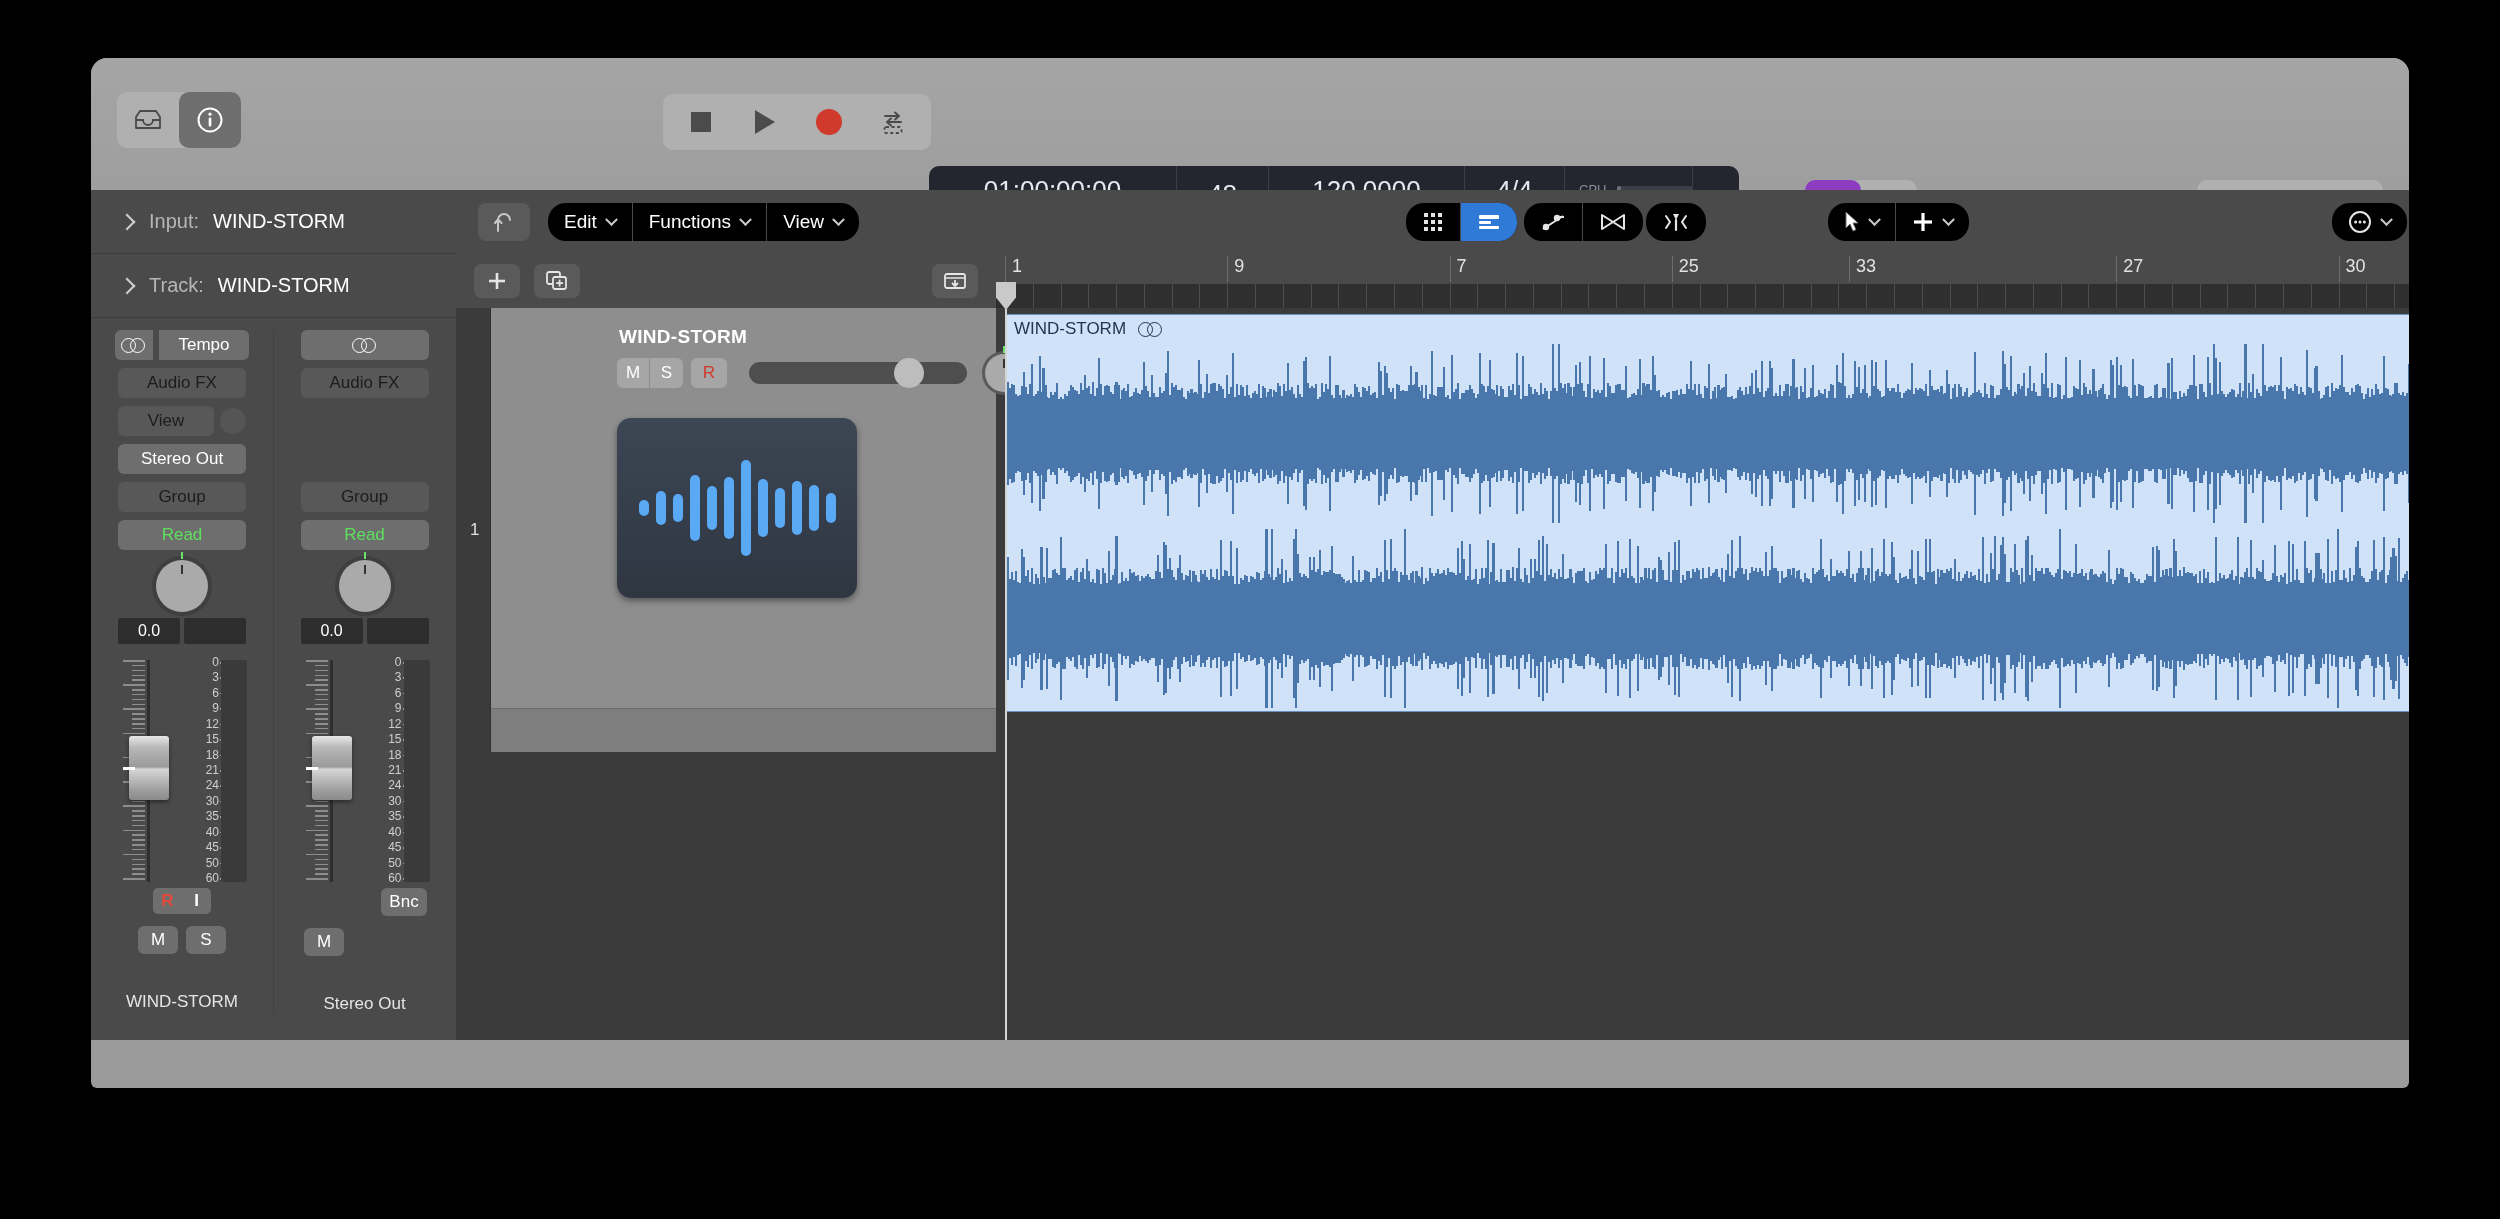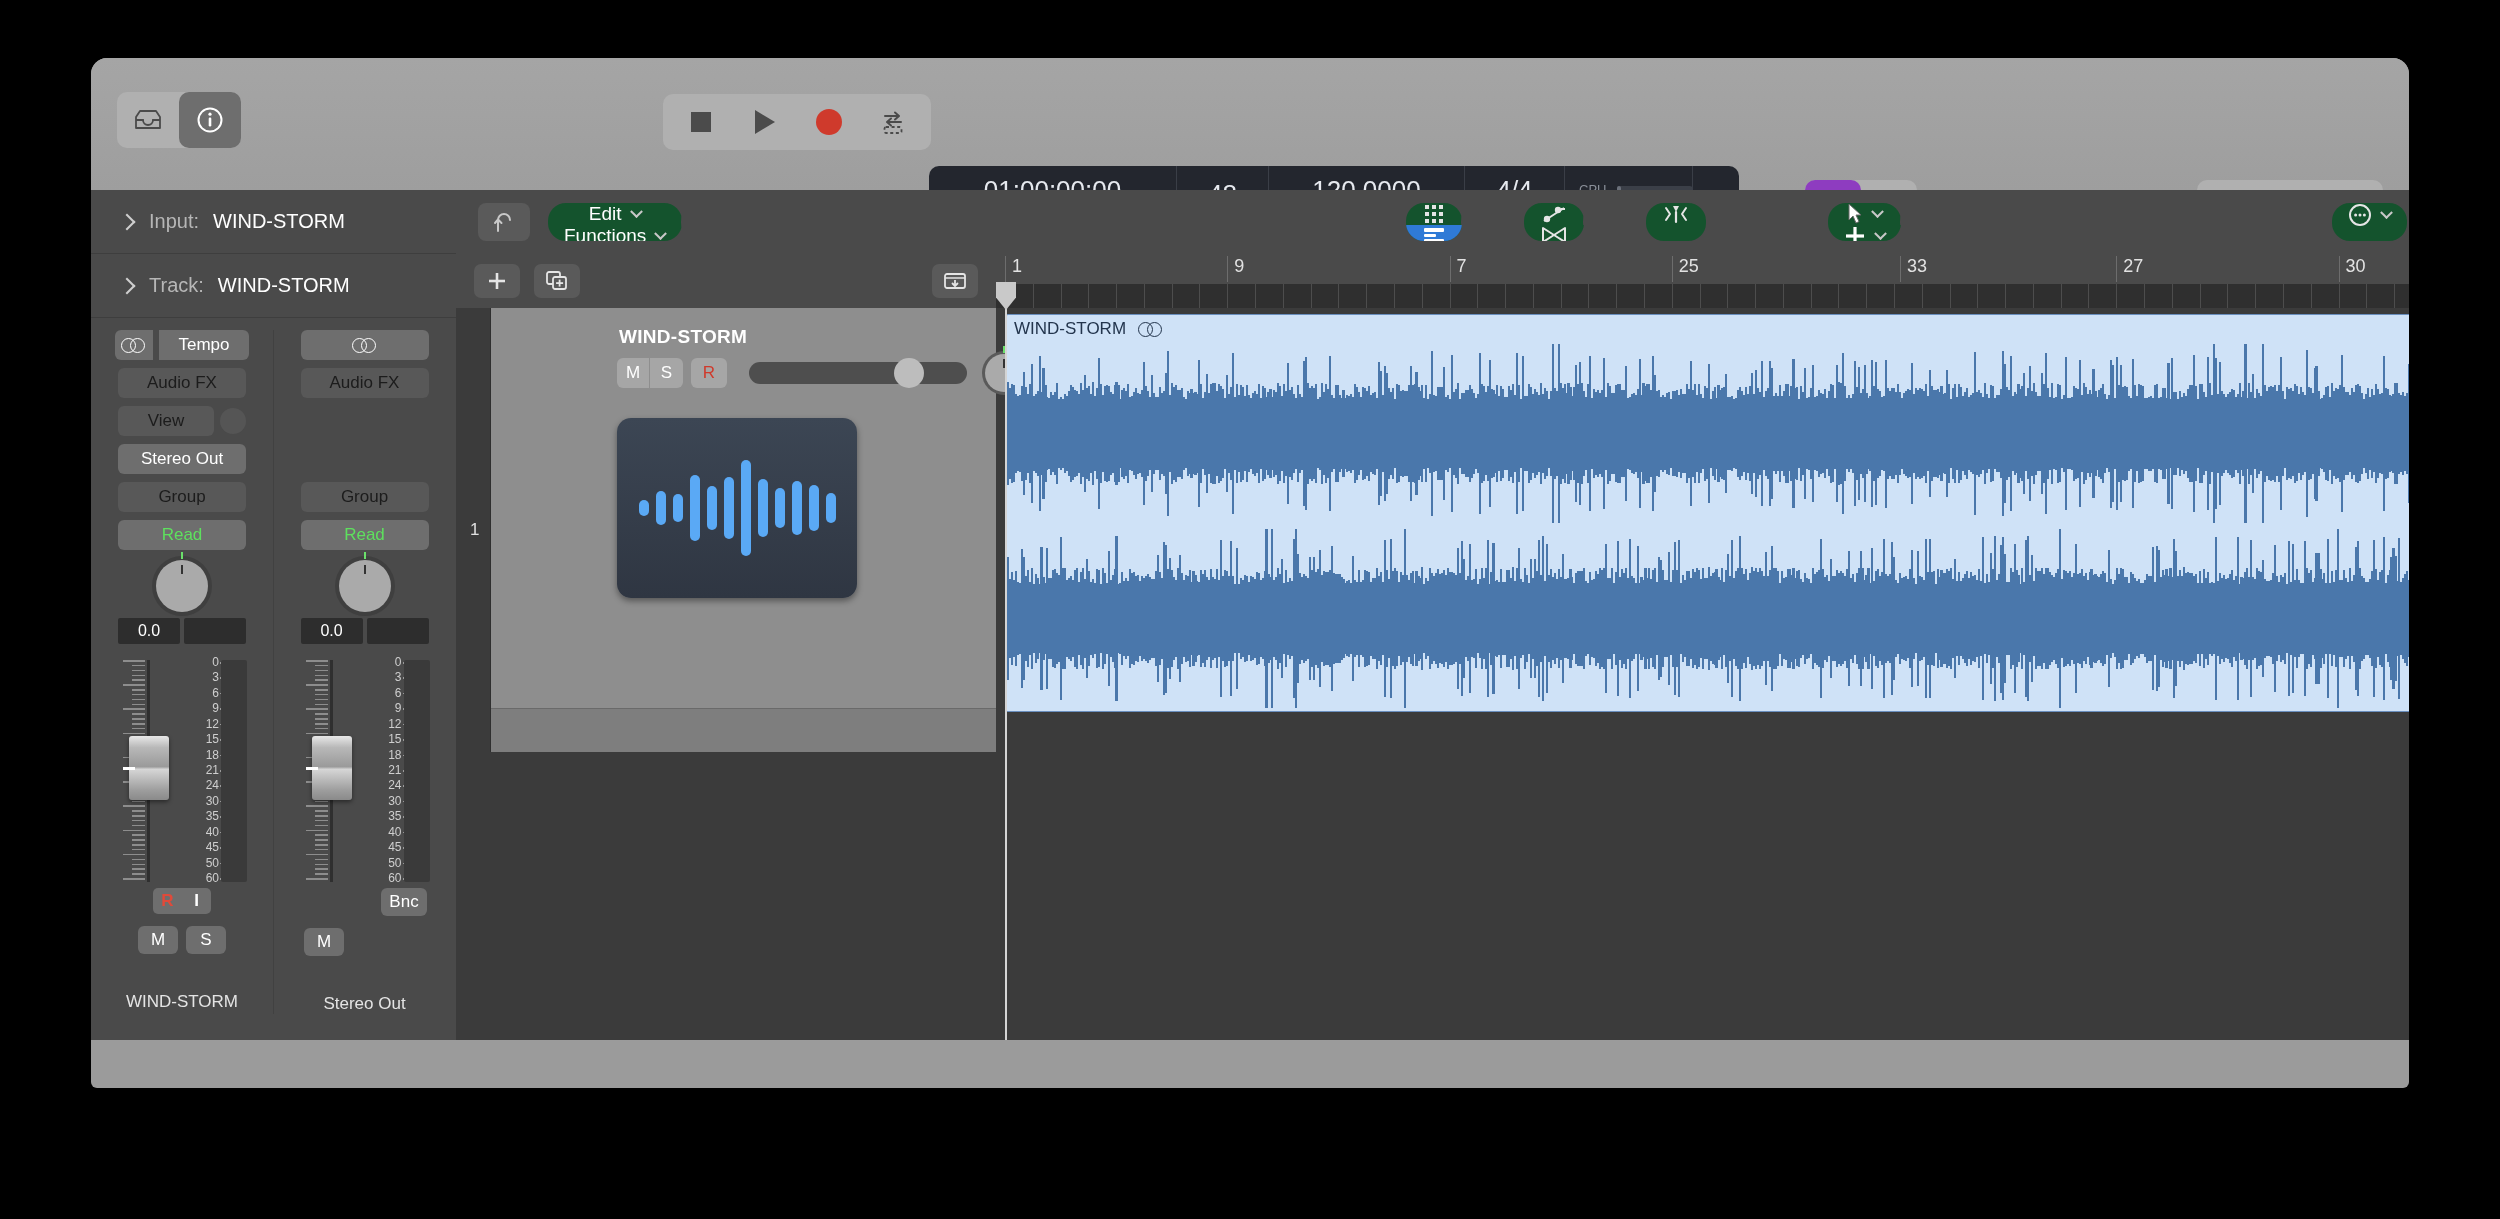--- a/index.html
+++ b/index.html
@@ -176,21 +176,21 @@
   .ms-btn { width: 40px; height: 28px; background: #6e6e6e; color: #fff; font-size: 17px; border-radius: 6px; display: flex; align-items: center; justify-content: center; }
   .strip-name { text-align: center; color: #e4e4e4; font-size: 17px; margin-top: 38px; }
   
   .editor { flex: 1; position: relative; background: #3b3b3b; }
   .edbar { height: 64px; background: #4a4a4a; position: relative; display: flex; align-items: center; }
   .eb {
     display: flex; align-items: center; justify-content: center;
     background: #5a5a5a; color: #fff; font-size: 19px; height: 38px;
     border-radius: 8px;
   }
-  .eb-seg { display: flex; background: #14532d; border-radius: 18px; overflow: hidden; height: 38px; flex-direction: column; }
+  .eb-seg { display: flex; background: #000000; border-radius: 18px; overflow: hidden; height: 38px; }
   .eb-seg > div { display: flex; align-items: center; justify-content: center; border-right: 1px solid #4a4a4a; padding: 0 16px; color: #fff; font-size: 19px; }
   .eb-seg > div:last-child { border-right: none; }
   .eb-seg .on { background: #2f7ad6; }
   .mini-chev { width: 9px; height: 9px; border-right: 2px solid #c8c8c8; border-bottom: 2px solid #c8c8c8; transform: rotate(45deg) translate(-2px,-2px); margin-left: 10px; }
   
   .trackhead-bar { position: absolute; left: 0; top: 64px; width: 540px; height: 54px; background: #4a4a4a; display: flex; align-items: center; padding: 0 18px; }
   .thb { width: 46px; height: 34px; background: #5a5a5a; border-radius: 7px; display: flex; align-items: center; justify-content: center; }
   .ruler { position: absolute; left: 540px; right: 0; top: 64px; height: 54px; background: #4a4a4a; }
   .ruler-top { position: relative; height: 30px; }
   .ruler-top .bar { position: absolute; top: 2px; font-size: 18px; color: #e2e2e2; padding-left: 6px; border-left: 1px solid #6d6d6d; height: 26px; }
@@ -881,21 +881,21 @@
           </svg>
         </div>
       </div>
 
       <div class="ruler">
         <div class="ruler-top" id="rulerBars">
             <div class="bar" style="left:9px">1</div>
             <div class="bar" style="left:231.25px">9</div>
             <div class="bar" style="left:453.5px">7</div>
             <div class="bar" style="left:675.75px">25</div>
-            <div class="bar" style="left:904px">33</div>
+            <div class="bar" style="left:853px">33</div>
             <div class="bar" style="left:1120.25px">27</div>
             <div class="bar" style="left:1342.5px">30</div>
           </div>
         <div class="ruler-bot" id="rulerBeats">
             <i style="left:9px"></i>
             <i style="left:36.78125px"></i>
             <i style="left:64.5625px"></i>
             <i style="left:92.34375px"></i>
             <i style="left:120.125px"></i>
             <i style="left:147.90625px"></i>

